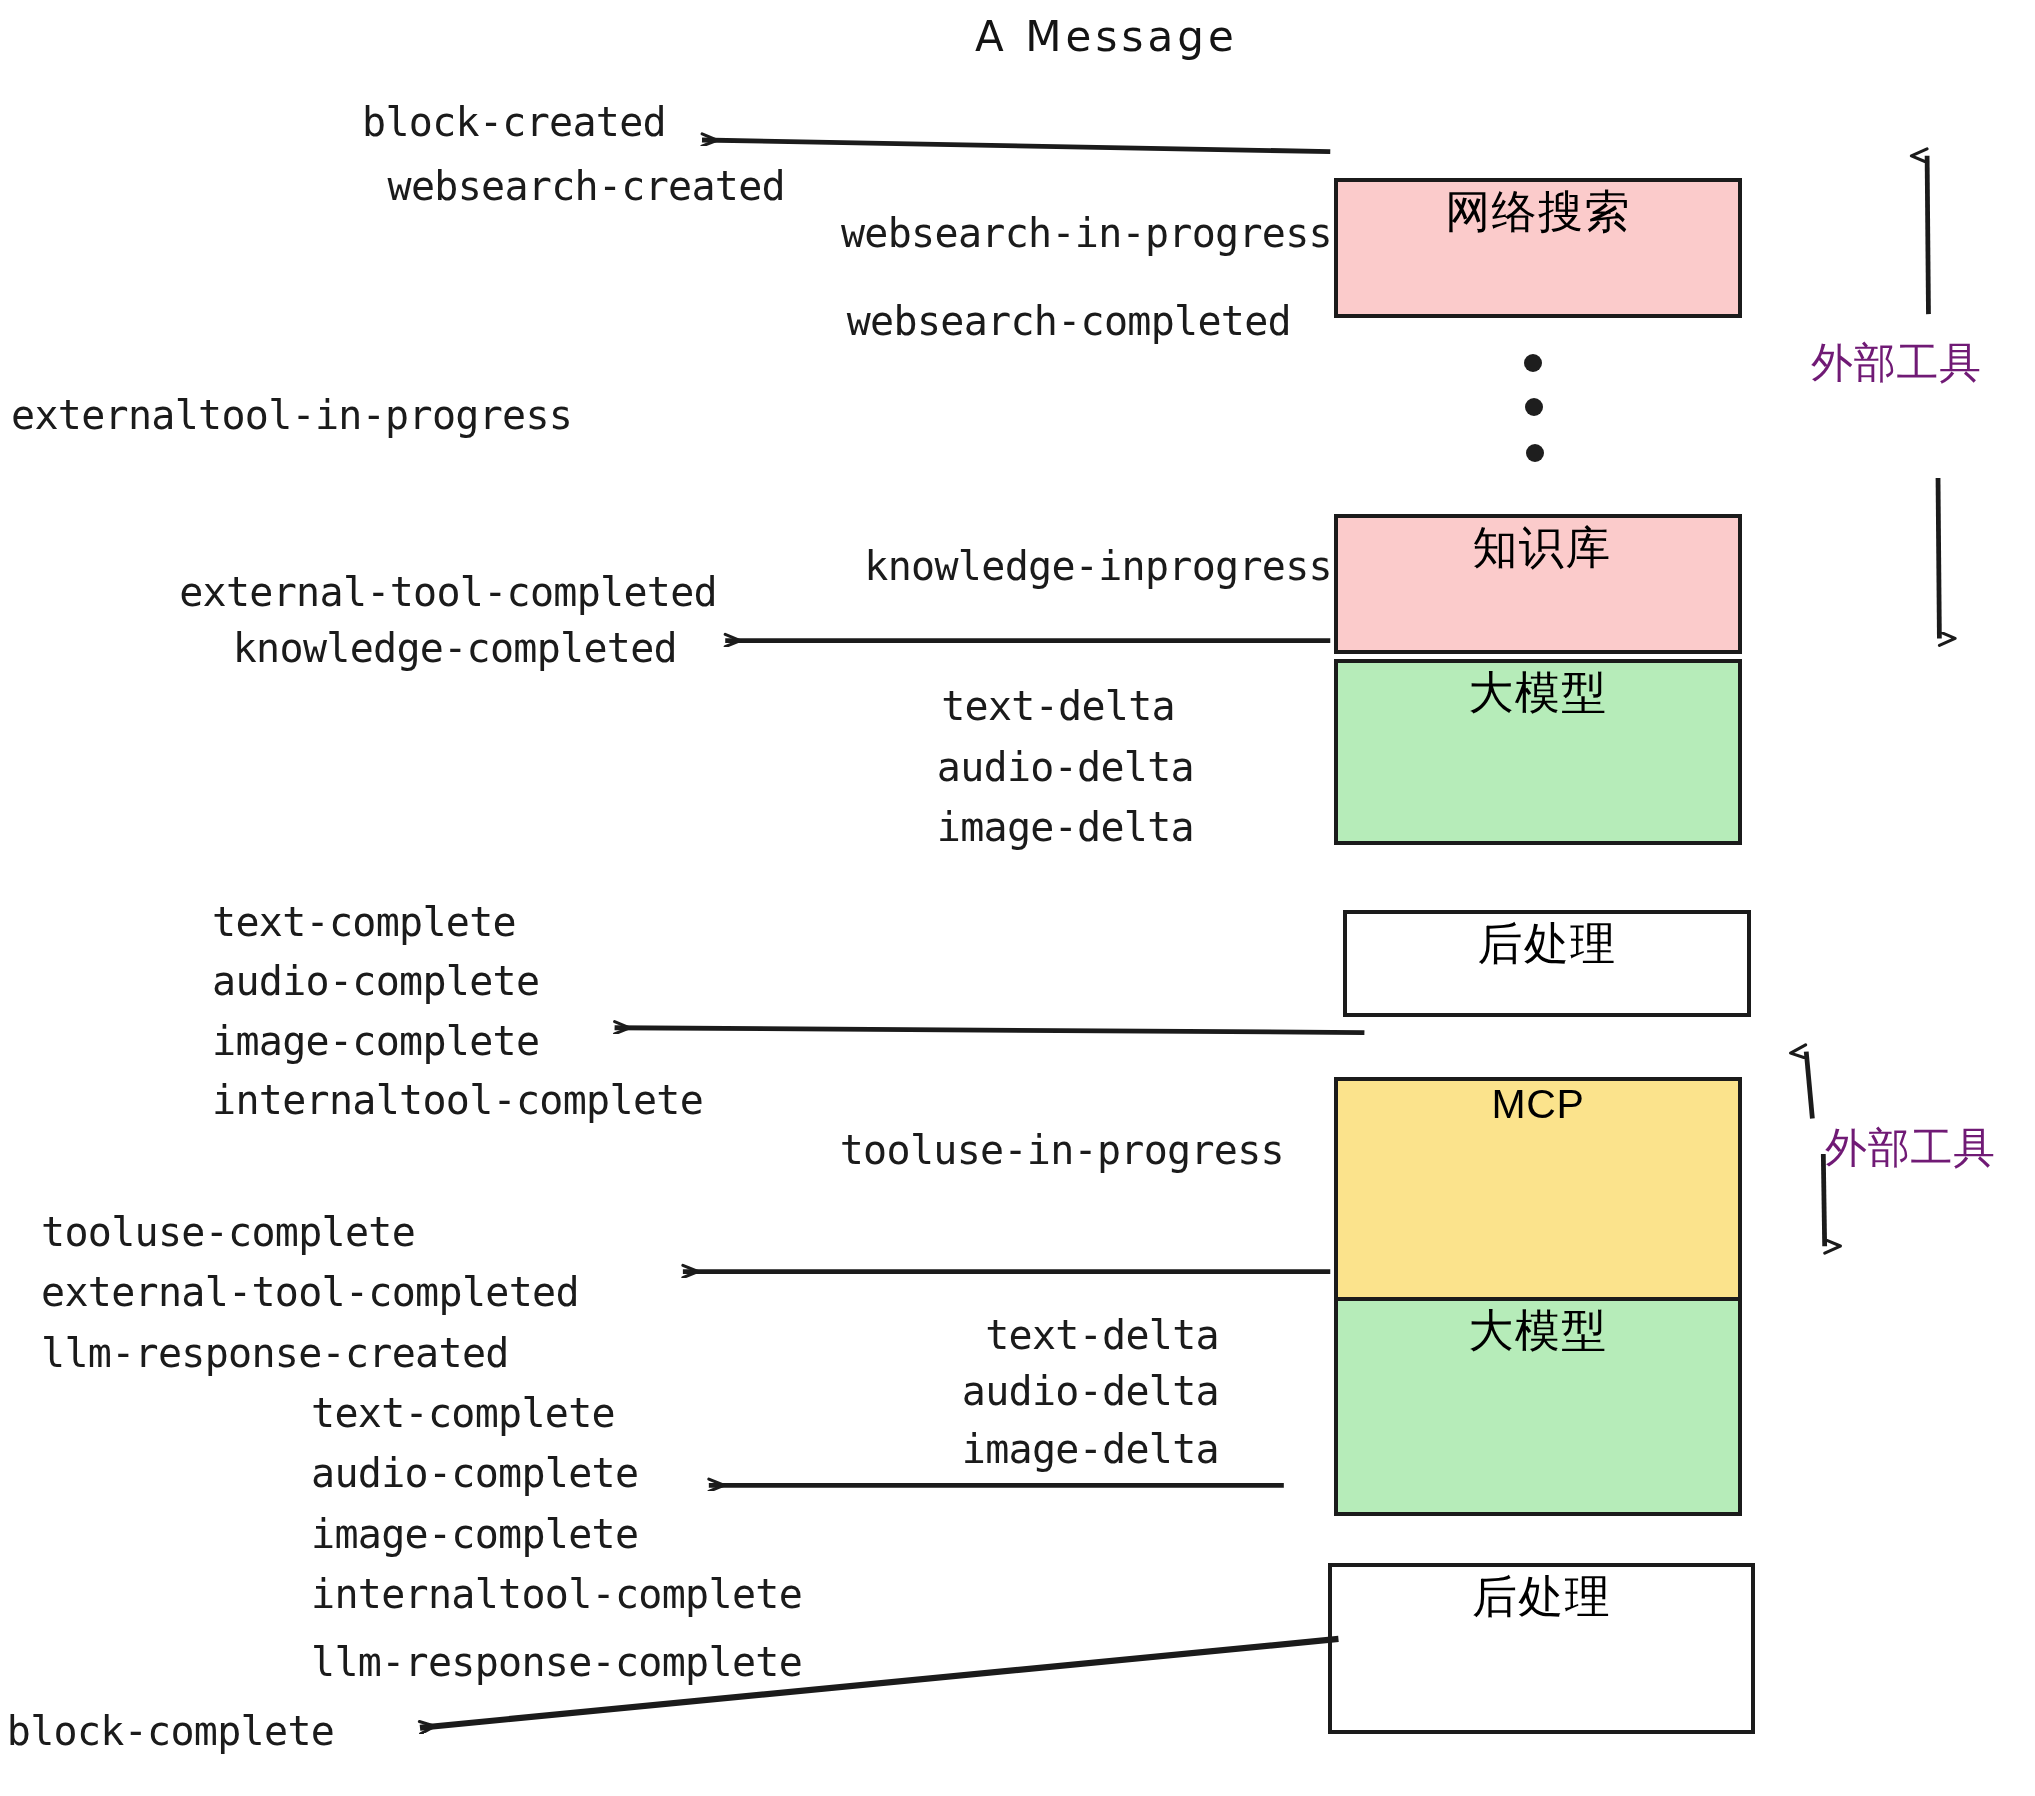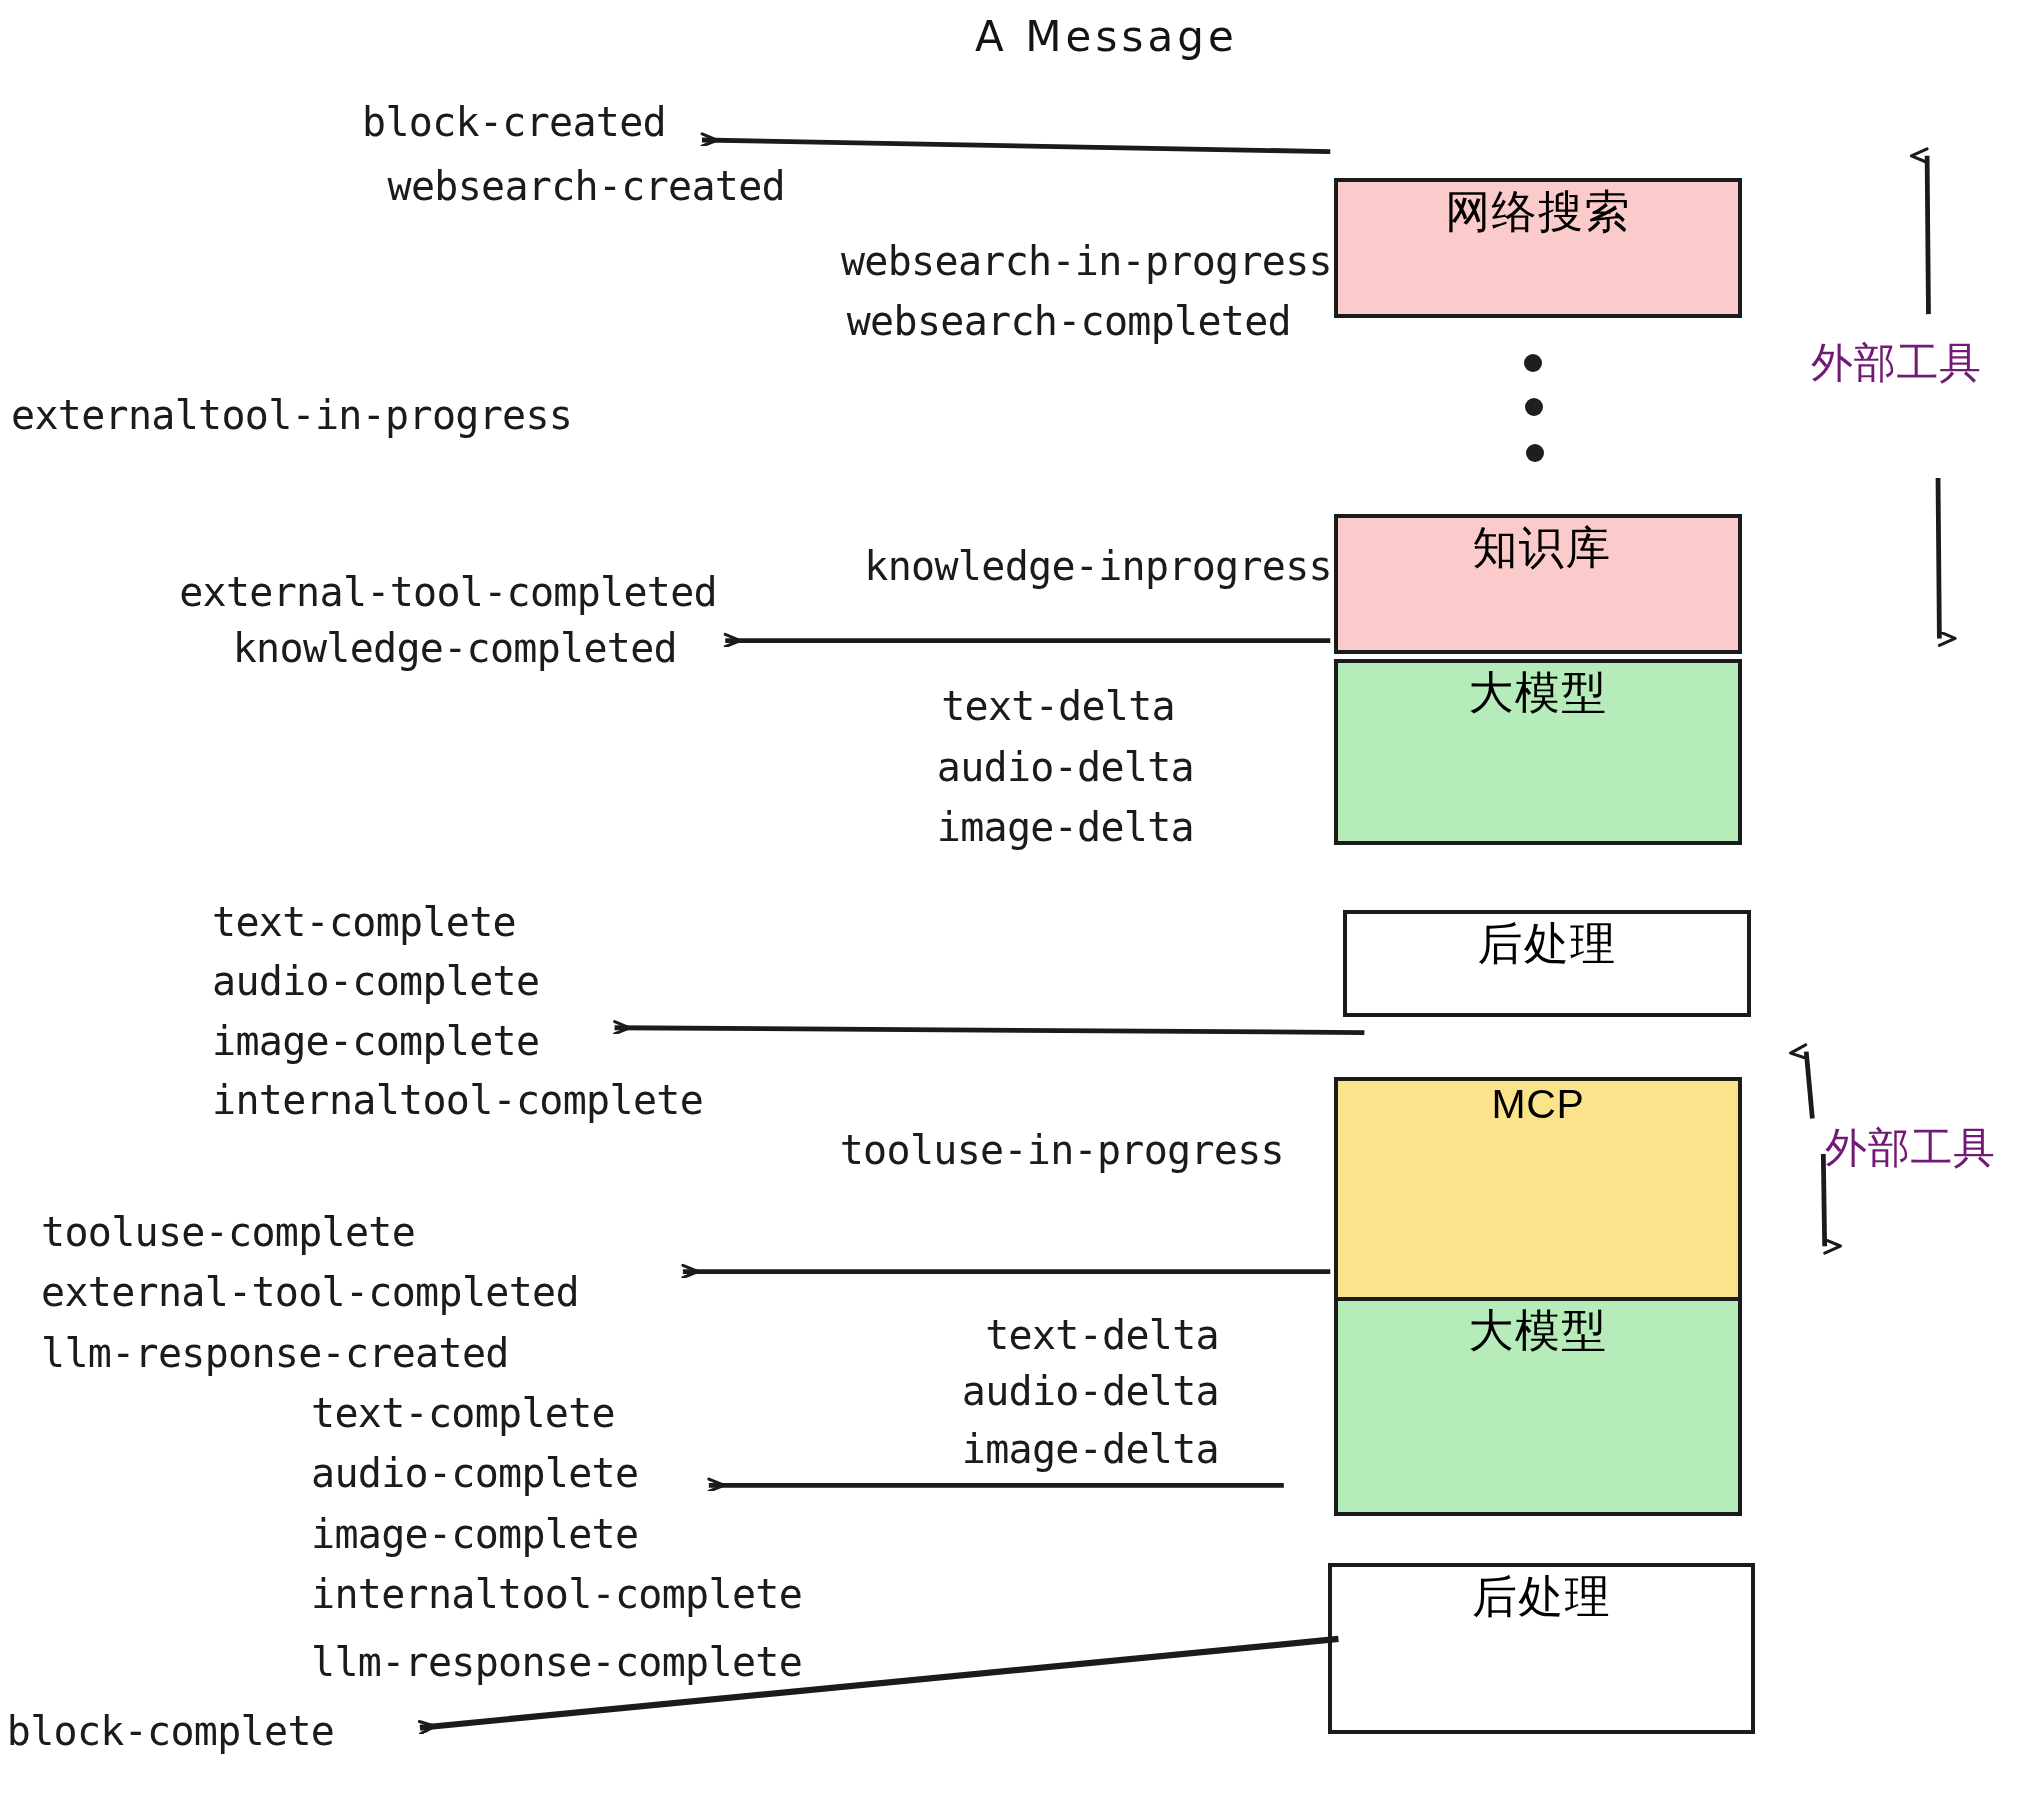--- a/index.html
+++ b/index.html
@@ -88,21 +88,21 @@
 
   <div id="dots">
       <div class="dot" style="left: 1524px; top: 354px;"></div>
       <div class="dot" style="left: 1525px; top: 398px;"></div>
       <div class="dot" style="left: 1526px; top: 444px;"></div>
     </div>
 
   <div id="events">
       <div class="evt r" style="left: 646px; top: 102px; margin-left: 20px;">block-created</div>
       <div class="evt r" style="left: 785px; top: 166px;">websearch-created</div>
-      <div class="evt r" style="left: 1332px; top: 213px; margin-top: 28px;">websearch-in-progress</div>
+      <div class="evt r" style="left: 1332px; top: 213px;">websearch-in-progress</div>
       <div class="evt r" style="left: 1291px; top: 301px;">websearch-completed</div>
       <div class="evt" style="left: 11px; top: 395px;">externaltool-in-progress</div>
       <div class="evt r" style="left: 1332px; top: 546px;">knowledge-inprogress</div>
       <div class="evt r" style="left: 717px; top: 572px;">external-tool-completed</div>
       <div class="evt r" style="left: 677px; top: 628px;">knowledge-completed</div>
       <div class="evt r" style="left: 1175px; top: 686px;">text-delta</div>
       <div class="evt r" style="left: 1194px; top: 747px;">audio-delta</div>
       <div class="evt r" style="left: 1194px; top: 807px;">image-delta</div>
       <div class="evt" style="left: 212px; top: 902px;">text-complete</div>
       <div class="evt" style="left: 212px; top: 961px;">audio-complete</div>

